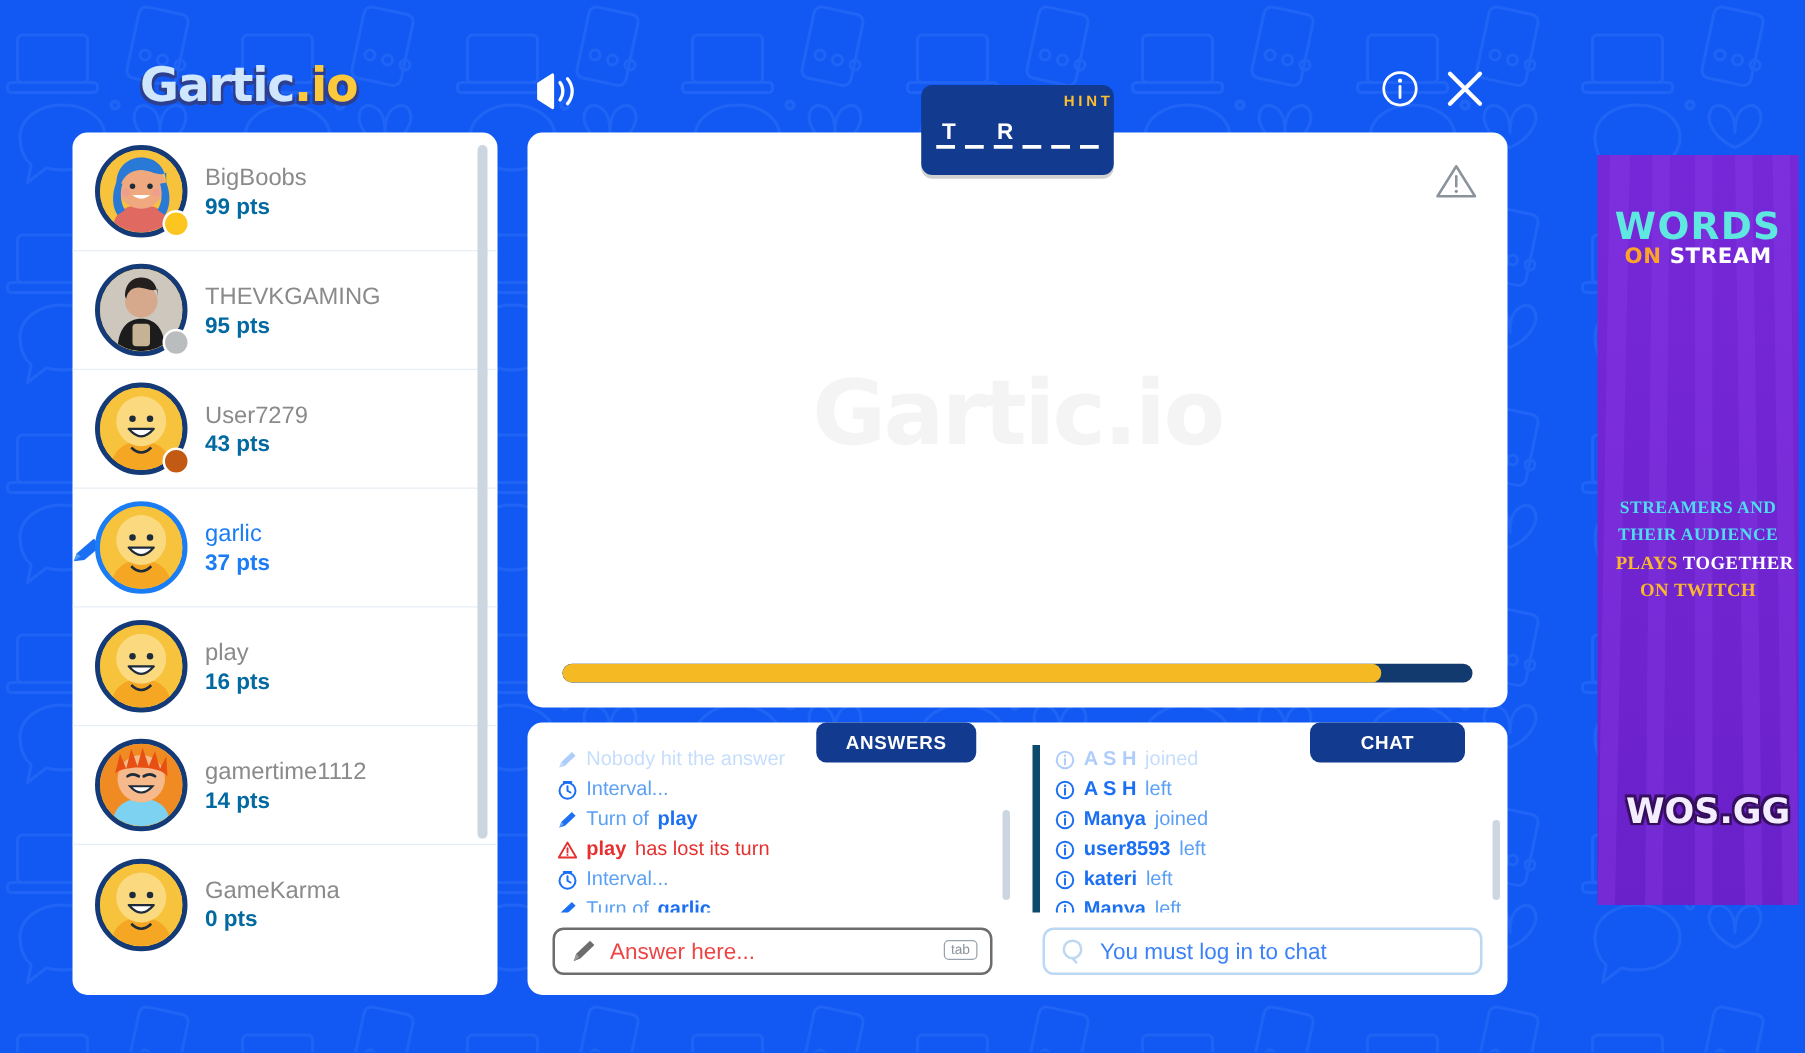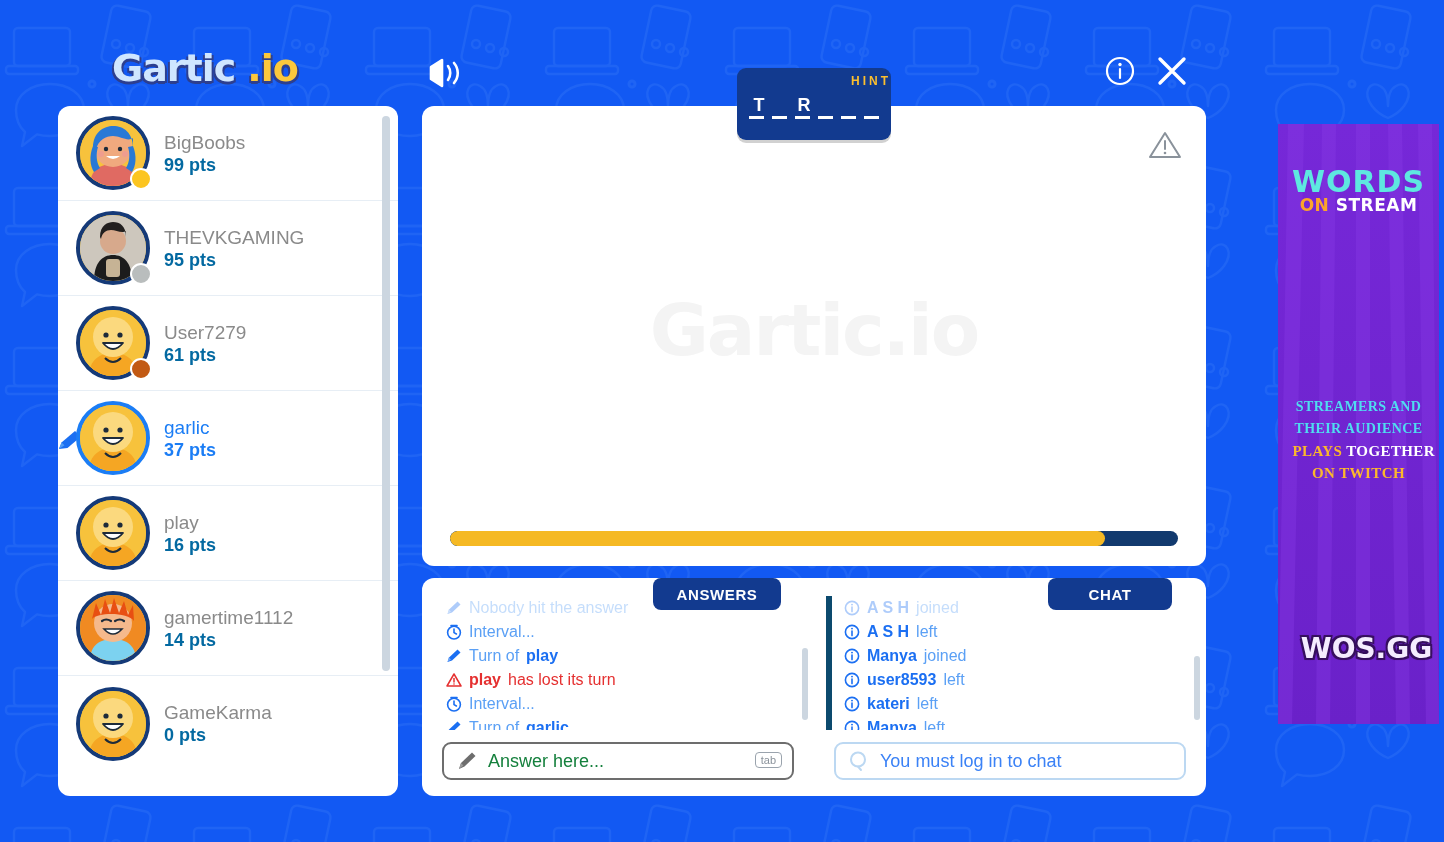--- a/index.html
+++ b/index.html
@@ -24,21 +24,21 @@
 
   
   #header { position: absolute; top: 0; left: 0; width: 1278px; height: 100px; }
   #logo {
     position: absolute; left: 112px; top: 46px;
     font-size: 38px; font-weight: bold; letter-spacing: -1px;
     font-family: "DejaVu Sans", sans-serif;
     white-space: nowrap;
   }
   #logo .g1 { color: #cfe6ff; text-shadow: 0 3px 0 #2d3f8f, 2px 2px 0 #2d3f8f, -2px 2px 0 #2d3f8f; }
-  #logo .g2 { color: #fcc83c; text-shadow: 0 3px 0 #2d3f8f, 2px 2px 0 #2d3f8f, -2px 2px 0 #2d3f8f; margin-left: 12px; }
+  #logo .g2 { color: #fcc83c; text-shadow: 0 3px 0 #2d3f8f, 2px 2px 0 #2d3f8f, -2px 2px 0 #2d3f8f; }
   #sound-btn {
     position: absolute; left: 425px; top: 55px;
     width: 40px; height: 36px; cursor: pointer;
   }
   #info-btn { position: absolute; left: 1104px; top: 55px; width: 32px; height: 32px; cursor: pointer; }
   #close-btn { position: absolute; left: 1154px; top: 54px; width: 36px; height: 34px; cursor: pointer; }
 
   
   #hint {
     position: absolute; left: 737px; top: 68px;
@@ -178,21 +178,21 @@
 
   .input-box {
     position: absolute; bottom: 16px; height: 38px;
     border-radius: 9px; display: flex; align-items: center;
     padding: 0 12px; cursor: text;
   }
   #answer-input {
     left: 20px; width: 352px;
     border: 2px solid #6d6d6d;
   }
-  #answer-input .ph { font-size: 18px; color: #15803d; margin-left: 10px; }
+  #answer-input .ph { font-size: 18px; color: #ef4444; margin-left: 10px; }
   #answer-input .tabkey {
     position: absolute; right: 10px; top: 8px;
     border: 1px solid #9aa3ad; border-radius: 4px;
     font-size: 11px; color: #8a929b; padding: 1px 5px;
   }
   #chat-input {
     left: 412px; width: 352px;
     border: 2px solid #bcd8f2;
   }
   #chat-input .ph { font-size: 18px; color: #3b82f6; margin-left: 10px; }
@@ -348,21 +348,21 @@
                 <path d="M25 48 Q33 56 41 48" stroke="#1d2b3a" stroke-width="2" fill="none"></path>
                 <circle cx="33" cy="27" r="20" fill="#fbd97e"></circle>
                 <circle cx="26" cy="25" r="2.6" fill="#1d2b3a"></circle>
                 <circle cx="40" cy="25" r="2.6" fill="#1d2b3a"></circle>
                 <path d="M23 33 Q33 45 43 33 Z" fill="#fff" stroke="#1d2b3a" stroke-width="1.8" stroke-linejoin="round"></path>
               </svg></div>
             <span class="status-dot" style="background:#c25a14"></span>
           </div>
           <div class="pinfo">
             <div class="pname">User7279</div>
-            <div class="ppts">61 pts</div>
+            <div class="ppts">43 pts</div>
           </div>
         </div>
         <div class="player-row is-drawing">
           <span class="pencil-mark"><svg viewBox="0 0 26 22" width="26" height="22">
               <path d="M2 20 L4.5 13.5 L18 2 L24 7.5 L10.5 19 Z" fill="#1b6ff2"></path>
               <path d="M2 20 L4.5 13.5 L7.5 16.2 Z" fill="#4f9cf6"></path>
             </svg></span>
           <div class="avatar-wrap">
             <div class="avatar active-draw"><svg viewBox="0 0 66 66" width="66" height="66">
                 <rect width="66" height="66" fill="#f7c23c"></rect>

